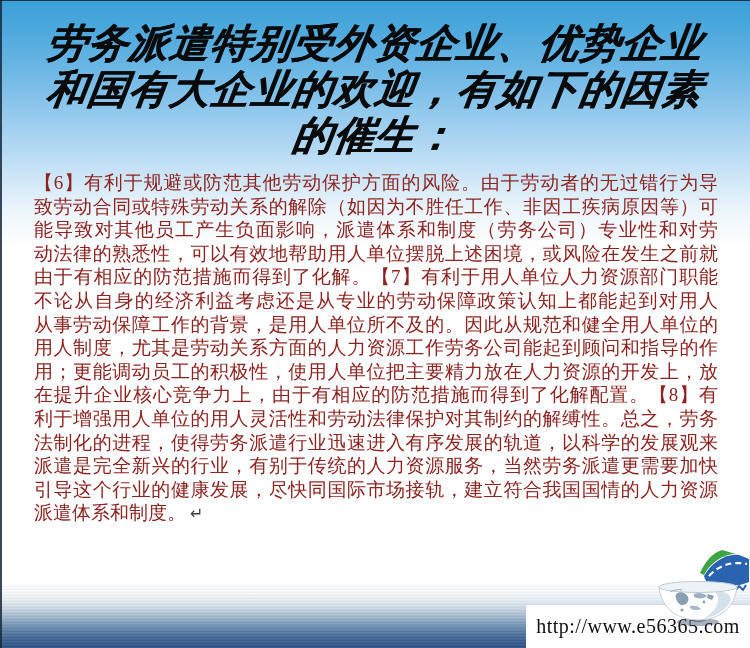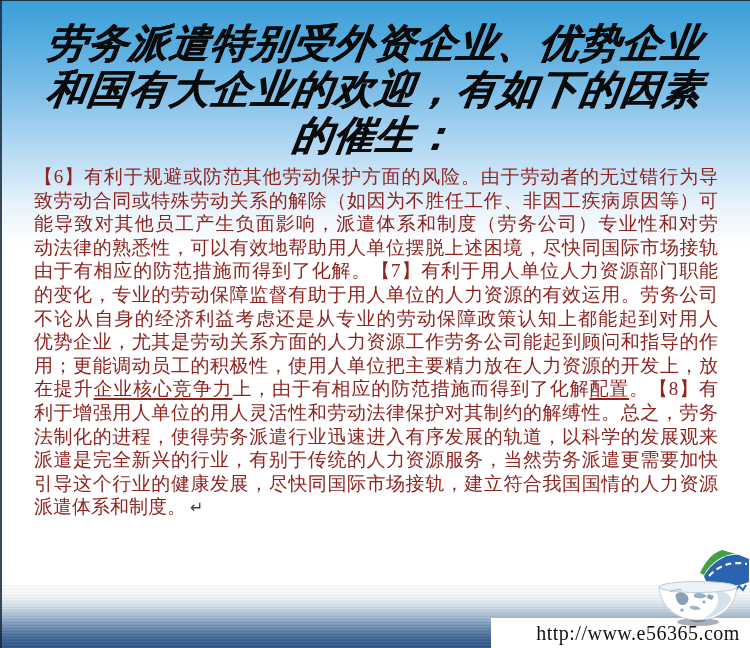--- a/index.html
+++ b/index.html
@@ -13,40 +13,40 @@
   #slide::after{content:"";position:absolute;left:0;top:0;width:100%;height:1px;background:rgba(25,25,30,.8);z-index:9;}
 
   .title{position:absolute;top:20px;left:0;width:100%;text-align:center;color:#0a0a0a;z-index:2;}
   .title .tline{
     font-size:40px;line-height:46px;font-weight:900;font-style:italic;
     transform:skewX(-8deg);letter-spacing:1px;
     text-shadow:0.8px 0 0 #000;white-space:nowrap;
   }
 
   .bodytext{
-    position:absolute;left:34px;top:165px;width:684px;
+    position:absolute;left:34px;top:171px;width:684px;
     font-family:"Liberation Serif",serif;
     font-size:19px;line-height:23.6px;color:#8e2420;
     overflow:hidden;z-index:2;
   }
   .bline{text-align:justify;text-align-last:justify;white-space:nowrap;}
   .bline.lastline{text-align-last:left;white-space:normal;}
-  .u{text-decoration:underline;text-underline-offset:3px;text-decoration-thickness:1.5px;}
+  .u{text-underline-offset:3px;text-decoration-thickness:1.5px;}
   .retmark{color:#3f3f46;font-family:"DejaVu Sans",sans-serif;font-size:16px;margin-left:4px;}
 
   .ocean{
     position:absolute;left:0;bottom:0;width:750px;height:64px;z-index:3;
     background:
       repeating-linear-gradient(180deg,rgba(255,255,255,0.06) 0 1px,rgba(0,0,0,0.04) 2px 3px),
       linear-gradient(180deg,#ffffff 0%,#f8fafc 14%,#e6edf3 26%,#cbd8e4 38%,#a7bcd1 50%,#7e9cbc 62%,#5a7da6 74%,#3f6494 86%,#2c5286 100%);
   }
 
   .urlbox{
-    position:absolute;right:0;bottom:0;width:224px;height:30px;background:#ffffff;z-index:5;
-    display:flex;align-items:center;justify-content:center;padding-left:35px;
+    position:absolute;right:0;bottom:0;width:224px;height:43px;background:#ffffff;z-index:5;
+    display:flex;align-items:center;justify-content:center;
   }
   .urlbox span{
     font-family:"Liberation Serif",serif;font-size:20px;color:#111;letter-spacing:.5px;white-space:nowrap;
   }
 
   .globe{position:absolute;left:646px;top:550px;z-index:6;}
 </style>
 </head>
 <body>
 
@@ -55,25 +55,25 @@
   <div class="title" style="color: rgb(10, 10, 10);">
     <div class="tline">劳务派遣特别受外资企业、优势企业</div>
     <div class="tline">和国有大企业的欢迎，有如下的因素</div>
     <div class="tline">的催生：</div>
   </div>
 
   <div class="bodytext" style="color: rgb(142, 36, 32);">
     <div class="bline">【6】有利于规避或防范其他劳动保护方面的风险。由于劳动者的无过错行为导</div>
     <div class="bline">致劳动合同或特殊劳动关系的解除（如因为不胜任工作、非因工疾病原因等）可</div>
     <div class="bline">能导致对其他员工产生负面影响，派遣体系和制度（劳务公司）专业性和对劳</div>
-    <div class="bline">动法律的熟悉性，可以有效地帮助用人单位摆脱上述困境，尽快同国际市场接轨</div>
+    <div class="bline">动法律的熟悉性，可以有效地帮助用人单位摆脱上述困境，或风险在发生之前就</div>
     <div class="bline">由于有相应的防范措施而得到了化解。【7】有利于用人单位人力资源部门职能</div>
-    <div class="bline">的变化，专业的劳动保障监督有助于用人单位的人力资源的有效运用。劳务公司</div>
     <div class="bline">不论从自身的经济利益考虑还是从专业的劳动保障政策认知上都能起到对用人</div>
-    <div class="bline">优势企业，尤其是劳动关系方面的人力资源工作劳务公司能起到顾问和指导的作</div>
+    <div class="bline">从事劳动保障工作的背景，是用人单位所不及的。因此从规范和健全用人单位的</div>
+    <div class="bline">用人制度，尤其是劳动关系方面的人力资源工作劳务公司能起到顾问和指导的作</div>
     <div class="bline">用；更能调动员工的积极性，使用人单位把主要精力放在人力资源的开发上，放</div>
     <div class="bline"><span>在提升</span><span class="u">企业核心竞争力</span><span>上，由于有相应的防范措施而得到了化解</span><span class="u">配置</span><span>。【8】有</span></div>
     <div class="bline">利于增强用人单位的用人灵活性和劳动法律保护对其制约的解缚性。总之，劳务</div>
     <div class="bline">法制化的进程，使得劳务派遣行业迅速进入有序发展的轨道，以科学的发展观来</div>
     <div class="bline">派遣是完全新兴的行业，有别于传统的人力资源服务，当然劳务派遣更需要加快</div>
     <div class="bline">引导这个行业的健康发展，尽快同国际市场接轨，建立符合我国国情的人力资源</div>
     <div class="bline lastline"><span>派遣体系和制度。</span><span class="retmark">↵</span></div>
   </div>
 
   <div class="ocean"></div>

